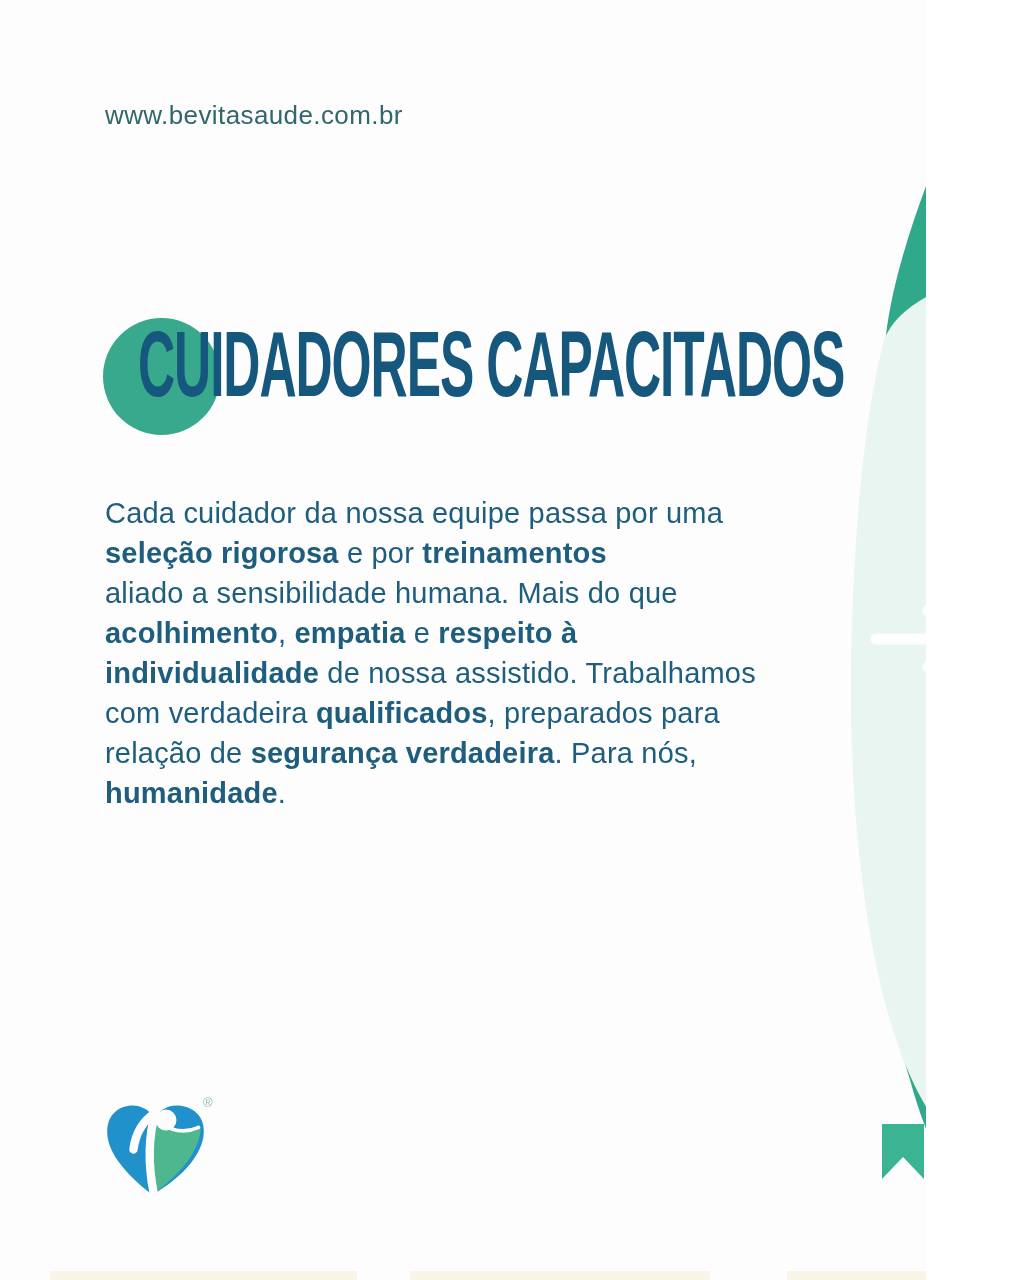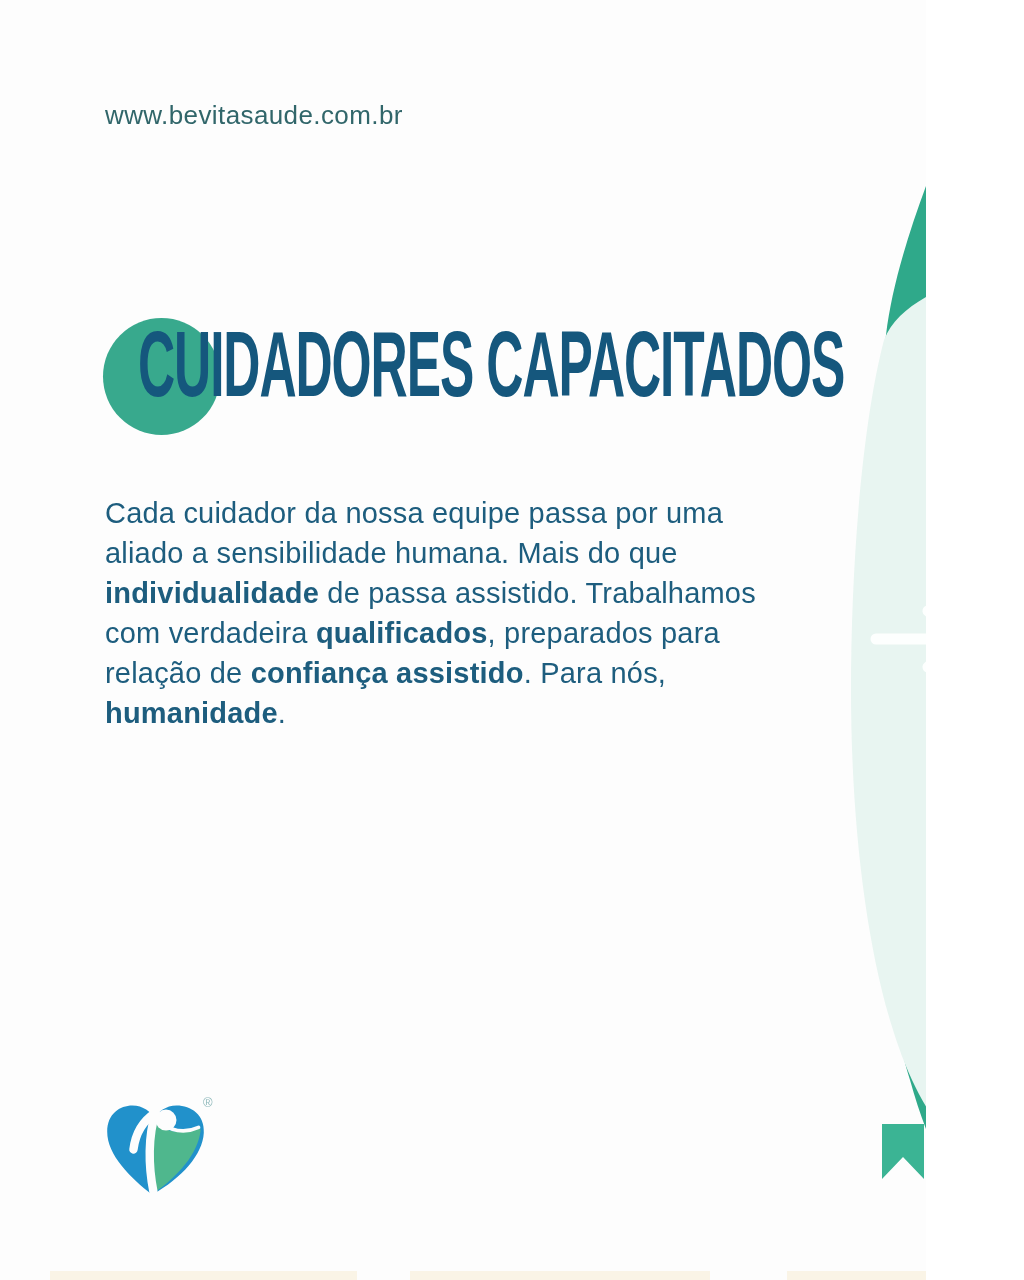--- a/index.html
+++ b/index.html
@@ -84,24 +84,26 @@
     </g>
   </svg>
 
   <div class="url">www.bevitasaude.com.br</div>
 
   <div class="accent-circle"></div>
   <h1 class="title"><span class="title-inner">CUIDADORES CAPACITADOS</span></h1>
 
   <div class="body">
       <div class="pline"><span>Cada cuidador da nossa equipe passa por uma</span></div>
+      <div class="pline"><span class="b">seleção rigorosa</span><span> e por </span><span class="b">treinamentos</span></div>
       <div class="pline"><span>aliado a sensibilidade humana. Mais do que</span></div>
-      <div class="pline"><span class="b">individualidade</span><span> de passa assistido. Trabalhamos</span></div>
+      <div class="pline"><span class="b">acolhimento</span><span>, </span><span class="b">empatia</span><span> e </span><span class="b">respeito à</span></div>
+      <div class="pline"><span class="b">individualidade</span><span> de nossa assistido. Trabalhamos</span></div>
       <div class="pline"><span>com verdadeira </span><span class="b">qualificados</span><span>, preparados para</span></div>
-      <div class="pline"><span>relação de </span><span class="b">confiança assistido</span><span>. Para nós,</span></div>
+      <div class="pline"><span>relação de </span><span class="b">segurança verdadeira</span><span>. Para nós,</span></div>
       <div class="pline"><span class="b">humanidade</span><span>.</span></div>
     </div>
 
   <div class="logo">
     <svg width="105" height="100" viewBox="0 0 100 95" xmlns="http://www.w3.org/2000/svg" aria-hidden="true">
       <path class="blue" d="M47,90 C26,74 4,52 4,30 C4,13 16,5 28,5 C38,5 46,11 49,18
                            C52,11 60,5 70,5 C84,5 97,14 96,31 C95,52 75,74 47,90 Z"></path>
       <path class="leaf" d="M48,89 C50,60 48,36 42,16 C54,28 70,33 82,29
                            C88,27 92,24 93,29 C90,52 72,72 48,89 Z"></path>
       <path class="wh" stroke-width="8" d="M48,87 C43,62 43,34 50,12"></path>

